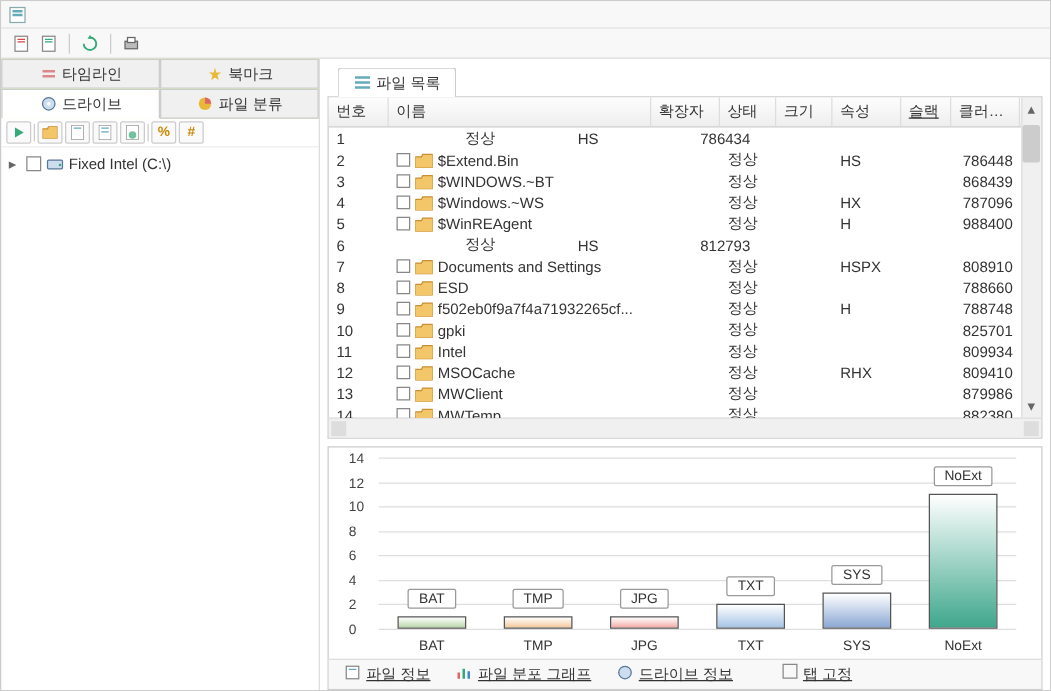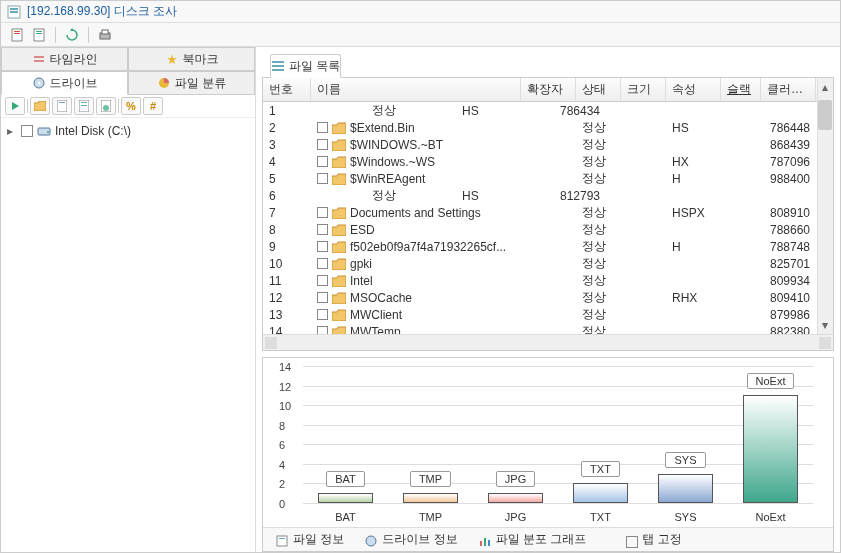--- a/index.html
+++ b/index.html
@@ -19,21 +19,21 @@
 .tab-icon { width: 14px; height: 14px; display: inline-flex; align-items: center; justify-content: center; }
 .left-toolbar { display: flex; align-items: center; padding: 2px 4px; gap: 2px; border-bottom: 1px solid #eee; }
 .left-toolbar .lbtn { width: 20px; height: 18px; display: inline-flex; align-items: center; justify-content: center; cursor: pointer; border: 1px solid #ccc; border-radius: 2px; background: #fafafa; }
 .tree-area { flex: 1; padding: 4px 6px; }
 .tree-node { display: flex; align-items: center; gap: 4px; padding: 2px 0; }
 .tree-toggle { width: 10px; color: #666; cursor: pointer; }
 .tree-checkbox { width: 12px; height: 12px; border: 1px solid #888; display: inline-block; }
 .tree-icon { width: 14px; height: 14px; display: inline-flex; align-items: center; justify-content: center; }
 .right-pane { flex: 1; display: flex; flex-direction: column; padding: 6px 6px 0 6px; min-width: 0; }
 .filelist-tab-row { display: flex; height: 24px; padding-left: 8px; }
-.filelist-tab { display: flex; align-items: center; gap: 4px; padding: 0 0; border: 1px solid #ccc; border-bottom: 1px solid #fff; background: #fff; border-radius: 3px 3px 0 0; position: relative; top: 1px; }
+.filelist-tab { display: flex; align-items: center; gap: 4px; padding: 0 12px; border: 1px solid #ccc; border-bottom: 1px solid #fff; background: #fff; border-radius: 3px 3px 0 0; position: relative; top: 1px; }
 .filelist-body { flex: 1; border: 1px solid #ccc; display: flex; flex-direction: column; min-height: 0; }
 .table-header { display: flex; background: linear-gradient(#fdfdfd, #eee); border-bottom: 1px solid #ccc; }
 .th, .td { padding: 3px 6px; white-space: nowrap; overflow: hidden; text-overflow: ellipsis; }
 .th { border-right: 1px solid #ddd; color: #333; }
 .col-no { width: 48px; text-align: left; }
 .col-name { width: 210px; }
 .col-ext { width: 55px; }
 .col-status { width: 45px; }
 .col-size { width: 45px; }
 .col-attr { width: 55px; }
@@ -55,39 +55,38 @@
 .chart-grid { position: absolute; left: 40px; right: 20px; top: 8px; bottom: 24px; }
 .gridline { position: absolute; left: 0; right: 0; border-top: 1px solid #ddd; }
 .y-label { position: absolute; left: -24px; font-size: 11px; color: #444; transform: translateY(-50%); }
 .bars-row { position: absolute; left: 0; right: 0; bottom: 0; top: 0; display: flex; }
 .bar-slot { flex: 1; position: relative; display: flex; align-items: flex-end; justify-content: center; }
 .bar { width: 55px; border: 1px solid #555; }
 .bar-label { position: absolute; background: #fff; border: 1px solid #999; padding: 1px 8px; font-size: 11px; border-radius: 2px; }
 .x-labels { position: absolute; left: 40px; right: 20px; bottom: 4px; display: flex; }
 .x-label { flex: 1; text-align: center; font-size: 11px; color: #333; }
 .bottom-tabs { height: 24px; display: flex; align-items: center; padding: 0 6px; gap: 8px; border-top: 1px solid #ddd; background: #f8f8f8; }
-.btm-tab { display: flex; align-items: flex-end; gap: 4px; padding: 2px 6px; cursor: pointer; }
+.btm-tab { display: flex; align-items: flex-start; gap: 4px; padding: 2px 6px; cursor: pointer; text-decoration: underline; }
 .chk { width: 12px; height: 12px; border: 1px solid #888; display: inline-block; }
 svg { display: block; }
 .vscroll-thumb { position: absolute; right: 1px; top: 22px; width: 14px; height: 30px; background: #ccc; border-radius: 2px; }
 .vscroll-arrow { position: absolute; right: 1px; width: 14px; height: 14px; display: flex; align-items: center; justify-content: center; color: #666; }
 </style>
 </head>
 <body>
 
 <div class="window">
   <div class="titlebar">
     <span class="app-icon">
       <svg width="14" height="14">
           <rect x="1" y="1" width="12" height="12" fill="#fff" stroke="#8aa"></rect>
           <rect x="3" y="3" width="8" height="2" fill="#6ab"></rect>
           <rect x="3" y="6" width="8" height="2" fill="#6ab"></rect>
         </svg>
     </span>
-    <span class="title-text"><span>[192.168.99.30]</span> <span>디스크 조사</span></span>
   </div>
 
   <div class="toolbar">
     <span class="tbtn">
         <svg width="14" height="14">
           <rect x="2" y="1" width="10" height="12" fill="#fff" stroke="#888"></rect>
           <rect x="4" y="3" width="6" height="1" fill="#d44"></rect>
           <rect x="4" y="5" width="6" height="1" fill="#d44"></rect>
         </svg>
       </span>
@@ -193,21 +192,21 @@
       <div class="tree-area">
         <div class="tree-node">
           <span class="tree-toggle">▸</span>
           <span class="tree-checkbox"></span>
           <span class="tree-icon">
               <svg width="14" height="14">
                 <rect x="1" y="4" width="12" height="7" rx="1" fill="#cde" stroke="#579"></rect>
                 <circle cx="11" cy="8" r="1" fill="#3a7"></circle>
               </svg>
             </span>
-          <span>Intel Disk (C:\)</span>
+          <span>Fixed Intel (C:\)</span>
         </div>
       </div>
     </div>
 
     <div class="right-pane">
       <div class="filelist-tab-row">
         <div class="filelist-tab">
           <span class="tab-icon">
               <svg width="12" height="12">
                 <rect x="0" y="1" width="12" height="2" fill="#6ab"></rect>
@@ -547,35 +546,35 @@
                 <svg width="12" height="12">
                   <rect x="1" y="1" width="10" height="10" fill="#fff" stroke="#888"></rect>
                   <rect x="3" y="3" width="6" height="1" fill="#6ab"></rect>
                 </svg>
               </span>
             <span>파일 정보</span>
           </div>
           <div class="btm-tab">
             <span class="tab-icon">
                 <svg width="12" height="12">
-                  <ellipse cx="6" cy="6" rx="5" ry="5" fill="#cde" stroke="#579"></ellipse>
-                </svg>
-              </span>
-            <span>드라이브 정보</span>
-          </div>
-          <div class="btm-tab">
-            <span class="tab-icon">
-                <svg width="12" height="12">
                   <rect x="1" y="6" width="2" height="5" fill="#d66"></rect>
                   <rect x="5" y="3" width="2" height="8" fill="#3a7"></rect>
                   <rect x="9" y="5" width="2" height="6" fill="#48c"></rect>
                 </svg>
               </span>
             <span>파일 분포 그래프</span>
           </div>
+          <div class="btm-tab">
+            <span class="tab-icon">
+                <svg width="12" height="12">
+                  <ellipse cx="6" cy="6" rx="5" ry="5" fill="#cde" stroke="#579"></ellipse>
+                </svg>
+              </span>
+            <span>드라이브 정보</span>
+          </div>
           <div class="btm-tab" style="margin-left:20px">
             <span class="chk"></span>
             <span>탭 고정</span>
           </div>
         </div>
       </div>
     </div>
   </div>
 </div>
 

